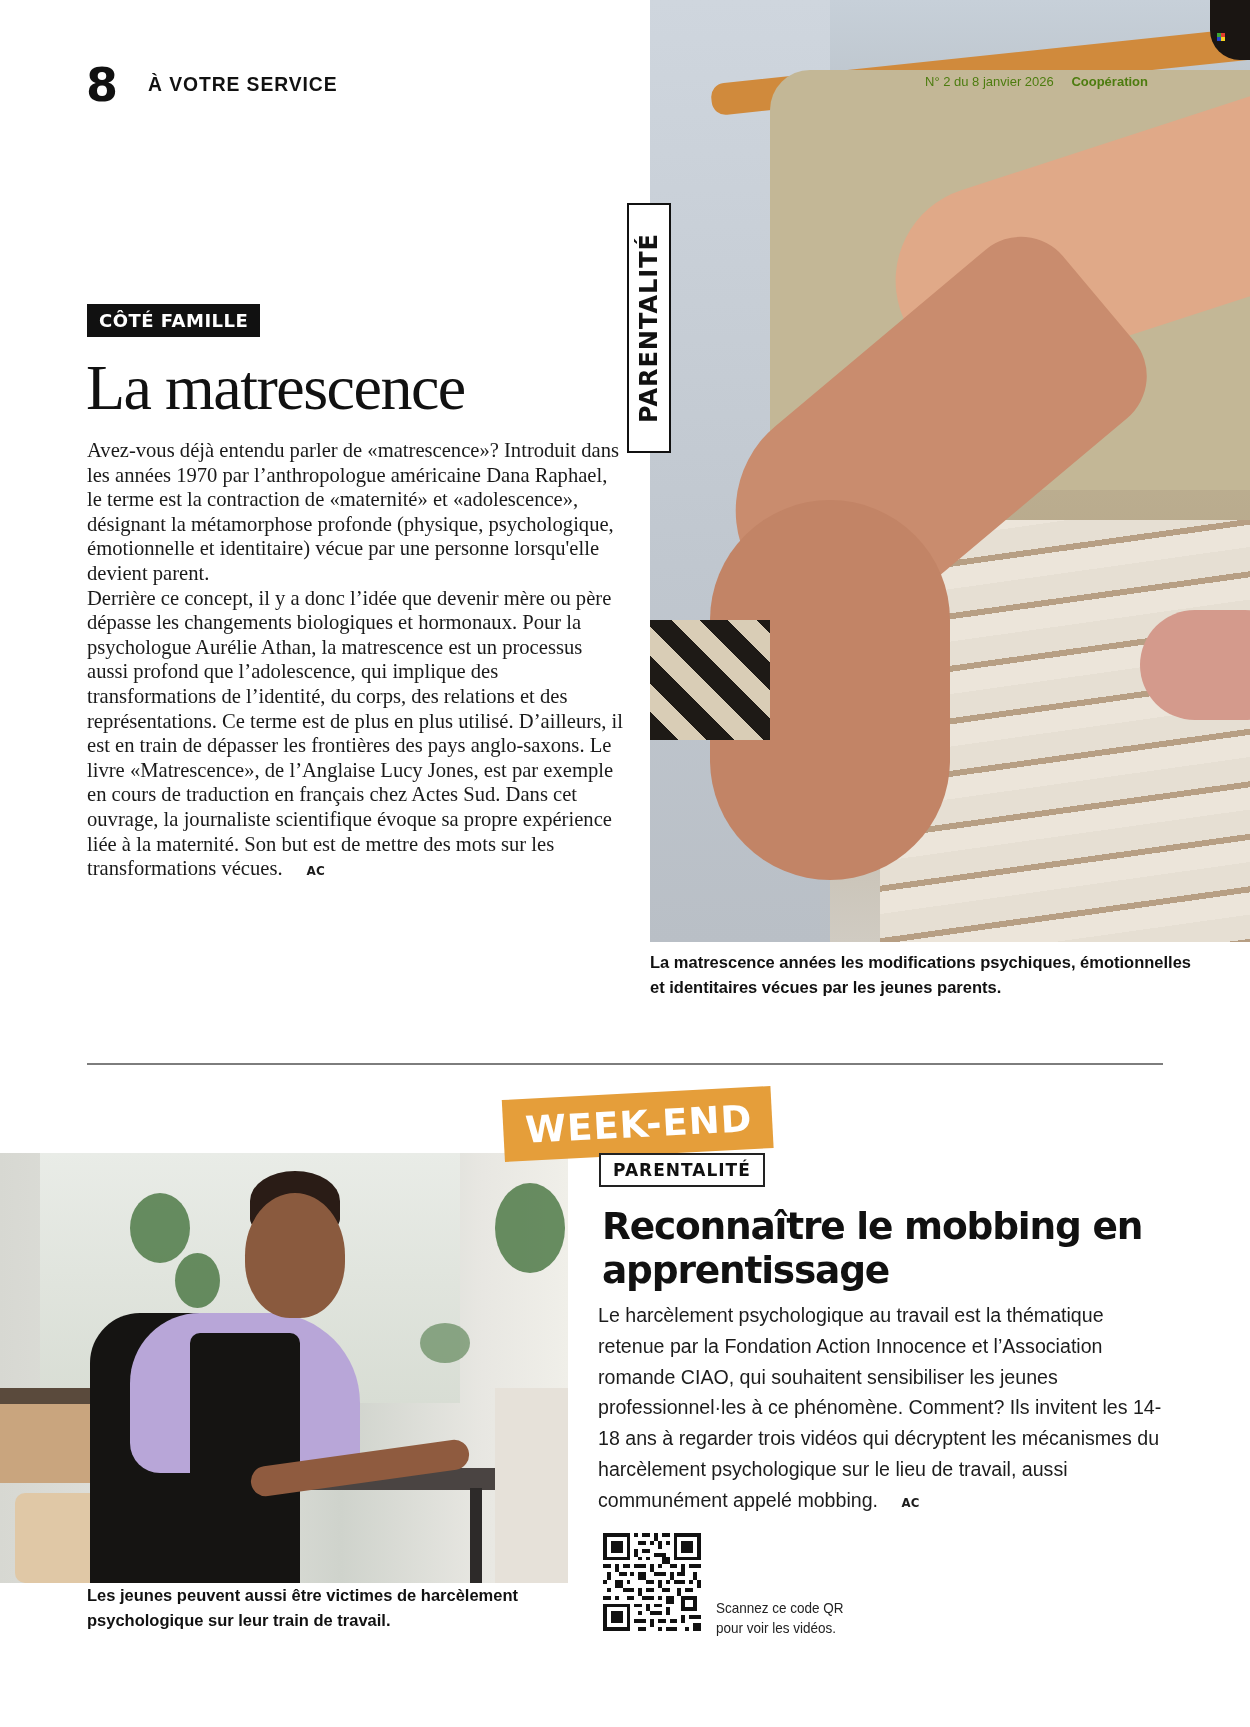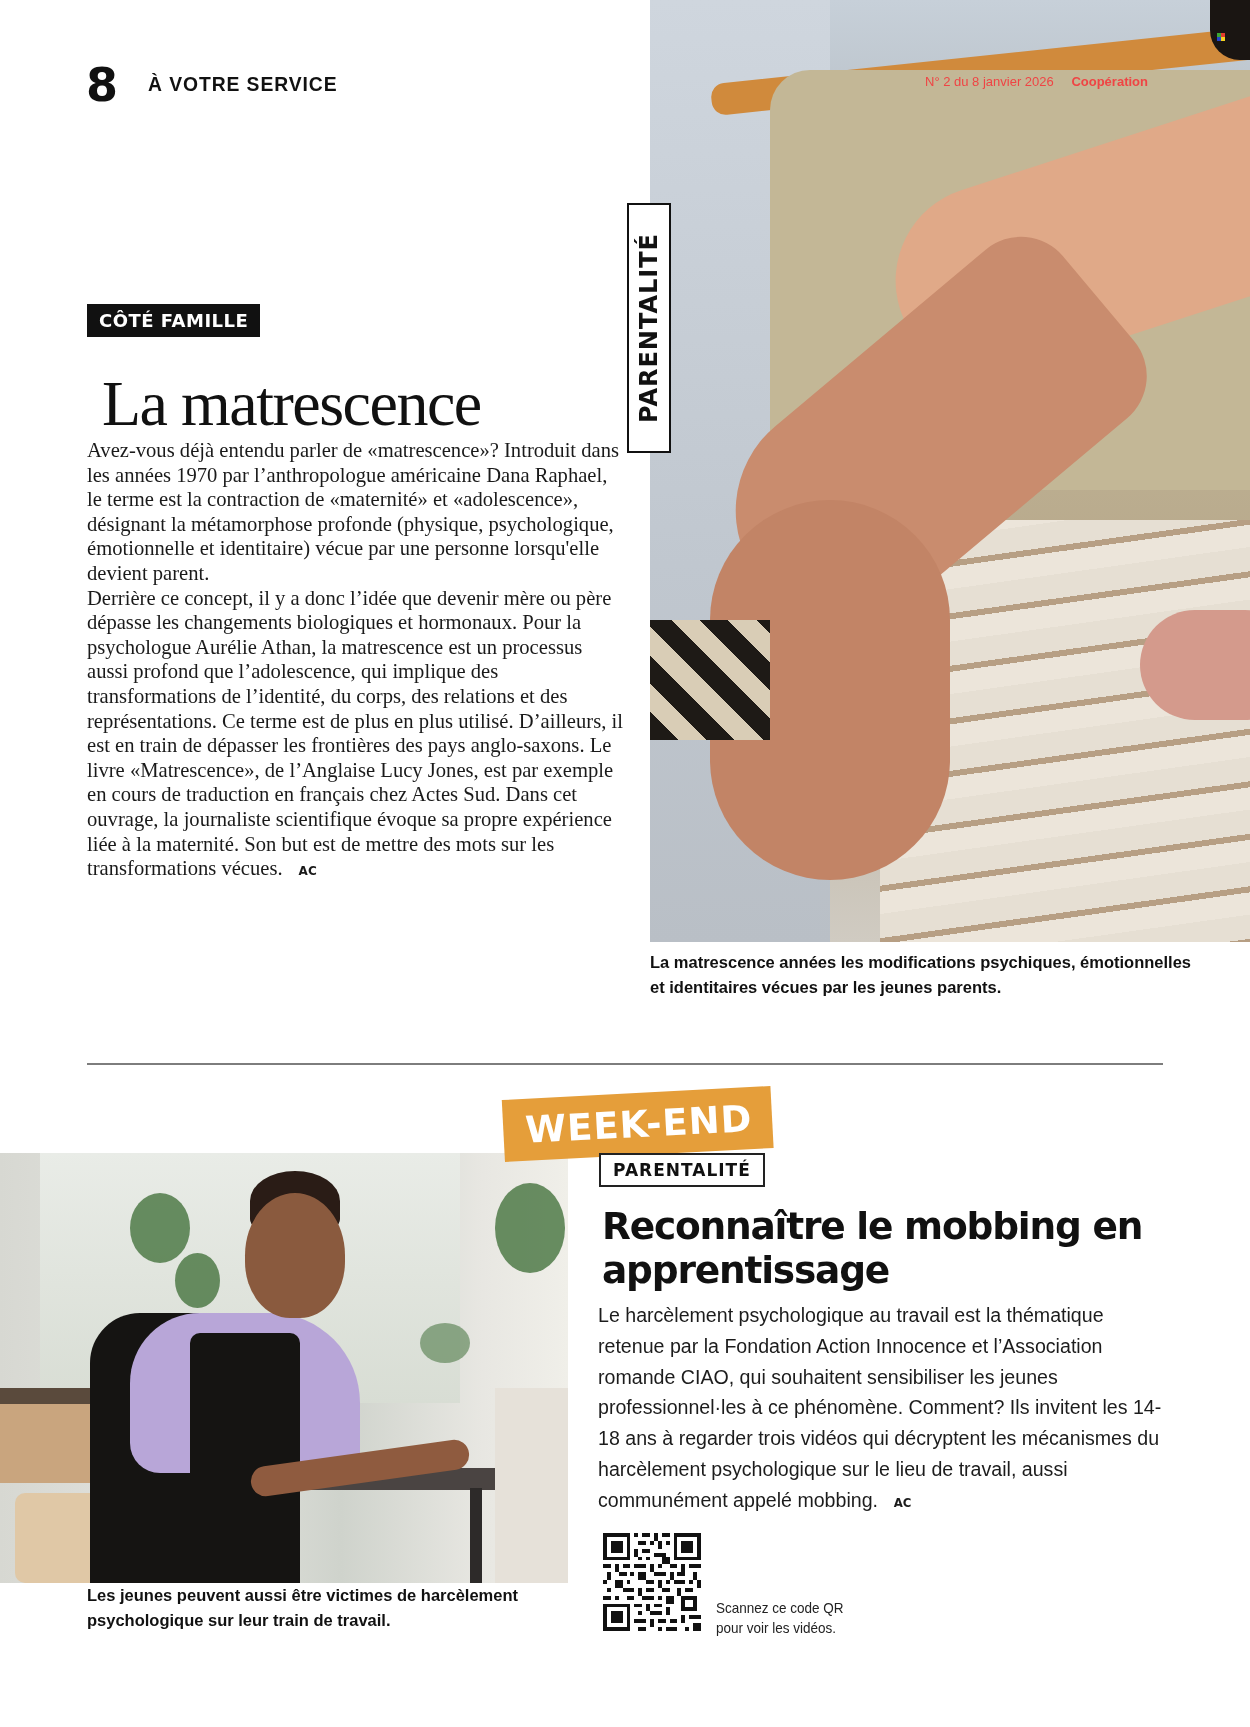--- a/index.html
+++ b/index.html
@@ -25,21 +25,21 @@
   .photo-top .arm-upper { position:absolute; left:240px; top:150px; width:420px; height:190px; background:#e0a988; border-radius: 200px 40px 40px 200px; transform: rotate(-18deg); }
   .photo-top .arm-fore { position:absolute; left:60px; top:330px; width:440px; height:220px; background:#c98c6e; border-radius: 160px 80px 80px 160px; transform: rotate(-40deg); }
   .photo-top .elbow { position:absolute; left:60px; top:500px; width:240px; height:380px; background:#c28466; border-radius: 120px; }
   .photo-top .blanket { position:absolute; left:230px; top:520px; width:420px; height:440px;
     background: repeating-linear-gradient(-8deg, #ece5da 0 22px, #b79f84 22px 28px, #e6dfd3 28px 52px);
     border-radius: 80px 0 0 0; }
   .photo-top .baby-leg { position:absolute; left:490px; top:610px; width:160px; height:110px; background:#d49a8c; border-radius: 60px; }
   .photo-top .dark-patch { position:absolute; left:0; top:620px; width:120px; height:120px; background: repeating-linear-gradient(45deg,#1e1a16 0 20px,#d9cdb6 20px 40px); }
   .photo-top .corner-dark { position:absolute; right:0; top:0; width:40px; height:60px; background:#1a1512; border-radius: 0 0 0 30px; }
 
-  .issue-info { left: 925px; top: 74px; color: #ef4444; font-size: 13px; white-space: nowrap; }
+  .issue-info { left: 925px; top: 74px; color: #4d7c0f; font-size: 13px; white-space: nowrap; }
   .issue-info .issue { font-weight: normal; margin-right: 14px; }
   .issue-info .brand { font-weight: bold; }
   .logo-mark { left: 1217px; top: 33px; width: 8px; height: 8px; display:grid; grid-template-columns: 4px 4px; grid-template-rows: 4px 4px; }
   .logo-mark span { display:block; }
 
   .vertical-tag {
     left: 627px; top: 203px; width: 44px; height: 250px; background:#fff; border: 2px solid #111; box-sizing: border-box;
     display:flex; align-items:center; justify-content:center;
   }
   .vertical-tag span {
@@ -50,21 +50,21 @@
     left: 87px; top: 304px; background: #111; color: #fff; font-family: "DejaVu Sans", sans-serif; font-weight: 900;
     font-size: 18px; padding: 6px 12px 6px 12px; letter-spacing: 0.5px;
   }
   .headline-serif {
     left: 86px; top: 352px; font-family: "Liberation Serif", serif; font-size: 64px; line-height: 72px; letter-spacing: -1.5px; color:#111;
   }
   .body-serif {
     left: 87px; top: 438px; width: 540px; font-family: "Liberation Serif", serif; font-size: 20.6px; line-height: 24.6px; color:#1a1a1a;
   }
   .body-serif p { margin: 0; }
-  .byline { font-family: "DejaVu Sans", sans-serif; font-weight: bold; font-size: 12px; margin-left: 16px; text-align: center; }
+  .byline { font-family: "DejaVu Sans", sans-serif; font-weight: bold; font-size: 12px; margin-left: 24px; text-align: center; }
 
   .caption-top {
     left: 650px; top: 950px; width: 560px; font-family: "Liberation Sans", sans-serif; font-weight: bold; font-size: 16.5px; line-height: 25px; color:#111;
   }
 
   .divider { left: 87px; top: 1063px; width: 1076px; height: 2px; background: #7d7d7d; }
 
   
   .photo-bottom {
     left: 0; top: 1153px; width: 568px; height: 430px; overflow: hidden;
@@ -138,21 +138,21 @@
     <span style="background:#e23b2e"></span>
   <span style="background:#2545c9"></span>
     <span style="background:#f4d21f"></span>
 </div>
 
 <div class="abs vertical-tag">
   <span>PARENTALITÉ</span>
 </div>
 
 <div class="abs kicker-black">CÔTÉ FAMILLE</div>
-<h1 class="abs headline-serif" style="margin:16px;font-weight:normal;">La matrescence</h1>
+<h1 class="abs headline-serif" style="margin:0;font-weight:normal;">La matrescence</h1>
 
 <div class="abs body-serif">
   <p>Avez-vous déjà entendu parler de «matrescence»? Introduit dans les années 1970 par l’anthropologue américaine Dana Raphael, le terme est la contraction de «maternité» et «adolescence», désignant la métamorphose profonde (physique, psychologique, émotionnelle et identitaire) vécue par une personne lorsqu'elle devient parent.</p>
   <p><span>Derrière ce concept, il y a donc l’idée que devenir mère ou père dépasse les changements biologiques et hormonaux. Pour la psychologue Aurélie Athan, la matrescence est un processus aussi profond que l’adolescence, qui implique des transformations de l’identité, du corps, des relations et des représentations. Ce terme est de plus en plus utilisé. D’ailleurs, il est en train de dépasser les frontières des pays anglo-saxons. Le livre «Matrescence», de l’Anglaise Lucy Jones, est par exemple en cours de traduction en français chez Actes Sud. Dans cet ouvrage, la journaliste scientifique évoque sa propre expérience liée à la maternité. Son but est de mettre des mots sur les transformations vécues.</span><span class="byline">AC</span></p>
 </div>
 
 <div class="abs caption-top">La matrescence années les modifications psychiques, émotionnelles et identitaires vécues par les jeunes parents.</div>
 
 <div class="abs divider"></div>
 

